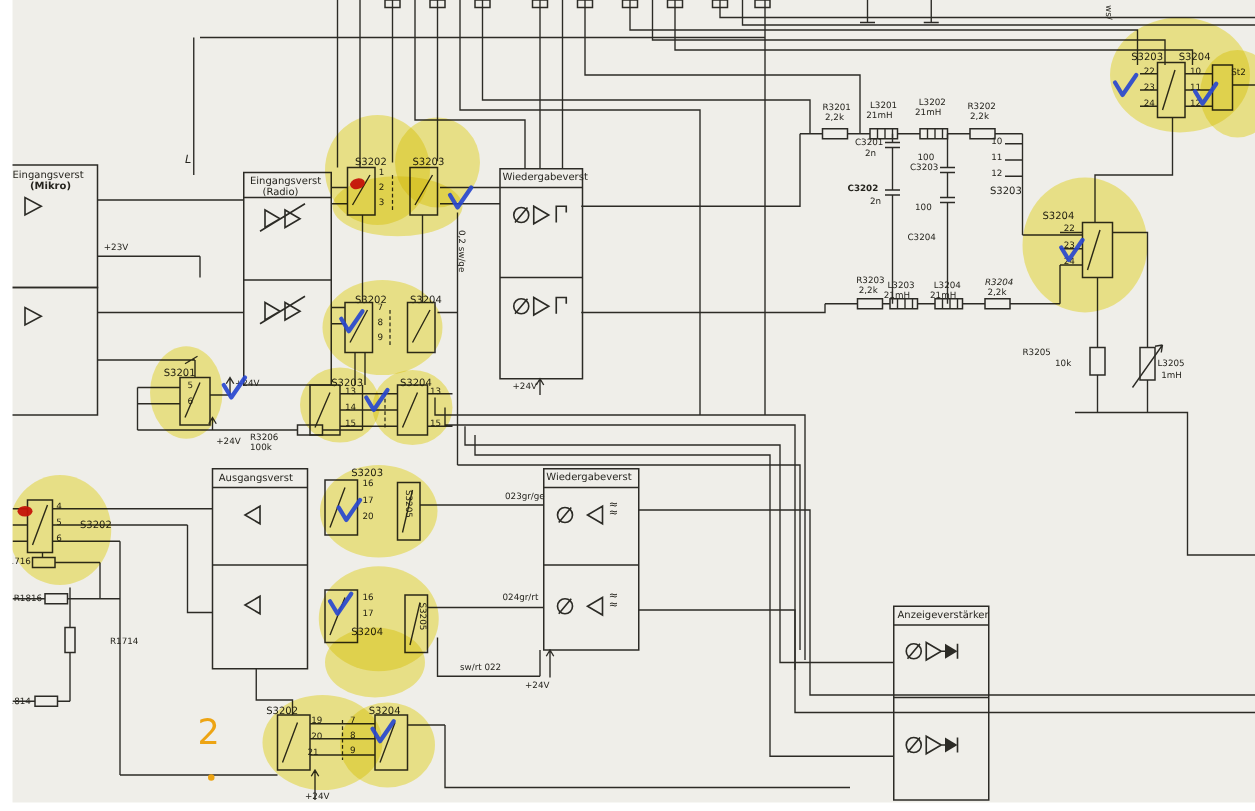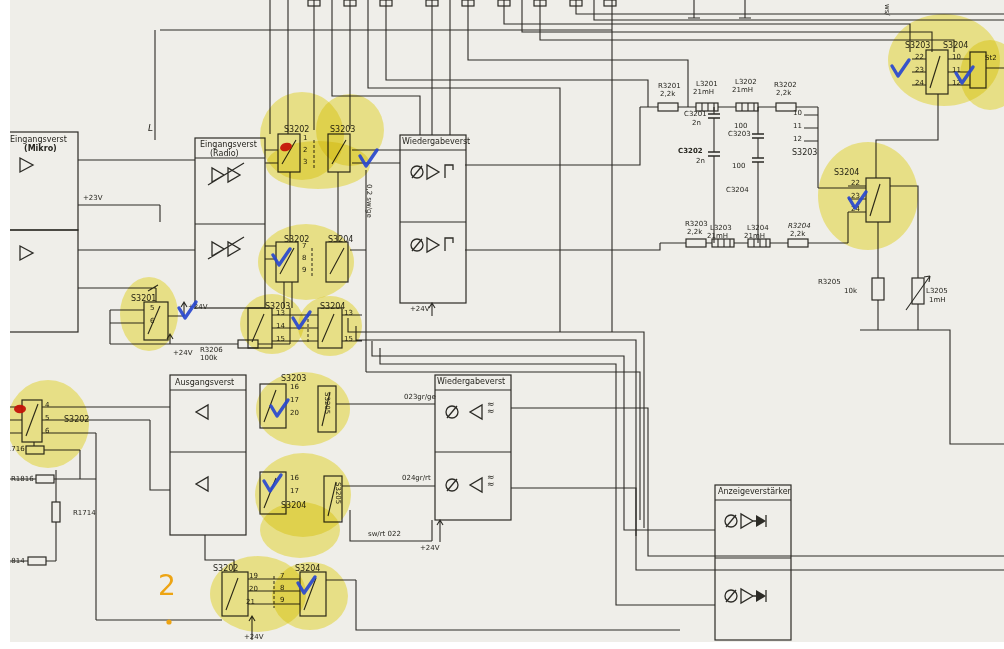--- a/index.html
+++ b/index.html
@@ -215,21 +215,21 @@
       <span class="lbl" style="left: 344px; top: 336px; font-size: 7px;">15</span>
       <span class="lbl" style="left: 173px; top: 350px; font-size: 7px;">+24V</span>
       <span class="lbl" style="left: 200px; top: 347px; font-size: 7px;">R3206</span>
       <span class="lbl" style="left: 200px; top: 355px; font-size: 7px;">100k</span>
       <span class="lbl" style="left: 45px; top: 402px; font-size: 7px;">4</span>
       <span class="lbl" style="left: 45px; top: 415px; font-size: 7px;">5</span>
       <span class="lbl" style="left: 45px; top: 428px; font-size: 7px;">6</span>
       <span class="lbl" style="left: 64px; top: 416px; font-size: 8px;">S3202</span>
       <span class="lbl" style="left: 2px; top: 446px; font-size: 7px;">R1716</span>
       <span class="lbl" style="left: 11px; top: 476px; font-size: 7px;">R1816</span>
-      <span class="lbl" style="left: 73px; top: 510px; font-size: 7px;">R1714</span>
+      <span class="lbl" style="left: 60px; top: 510px; font-size: 7px; padding-left: 28px;">R1714</span>
       <span class="lbl" style="left: 2px; top: 558px; font-size: 7px;">R1814</span>
       <span class="lbl" style="left: 281px; top: 375px; font-size: 8px;">S3203</span>
       <span class="lbl" style="left: 290px; top: 384px; font-size: 7px;">16</span>
       <span class="lbl" style="left: 290px; top: 397px; font-size: 7px;">17</span>
       <span class="lbl" style="left: 290px; top: 410px; font-size: 7px;">20</span>
       <span class="lbl" style="left: 330px; top: 392px; font-size: 7px; transform: rotate(90deg);">S3205</span>
       <span class="lbl" style="left: 290px; top: 475px; font-size: 7px;">16</span>
       <span class="lbl" style="left: 290px; top: 488px; font-size: 7px;">17</span>
       <span class="lbl" style="left: 281px; top: 502px; font-size: 8px;">S3204</span>
       <span class="lbl" style="left: 341px; top: 482px; font-size: 7px; transform: rotate(90deg);">S3205</span>

